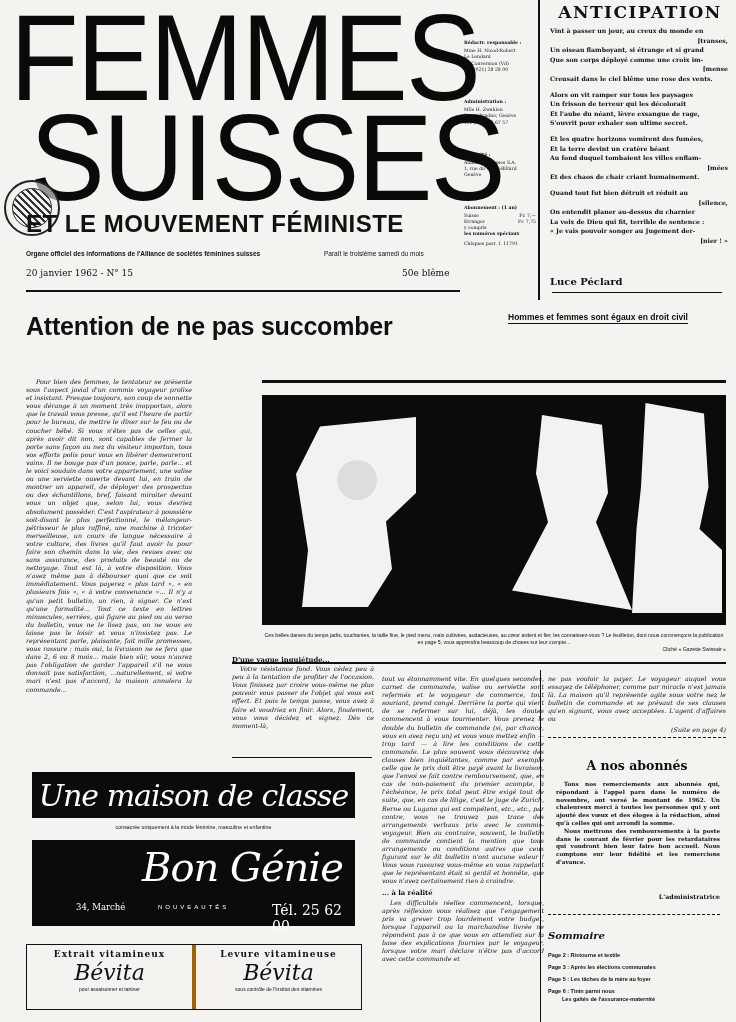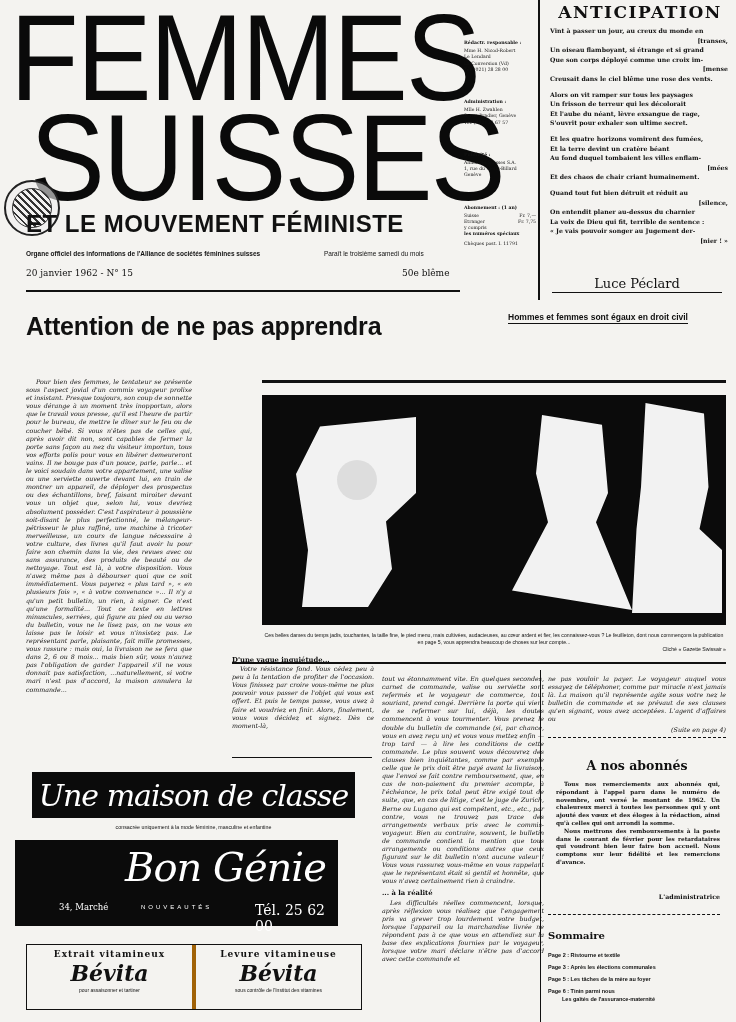--- a/index.html
+++ b/index.html
@@ -59,21 +59,21 @@
   .vrule { left: 538px; top: 0; width: 2px; height: 300px; background: #111; }
 
   
   .poem-title {
     left: 550px; top: 2px; width: 180px; text-align: center;
     font-size: 17px; font-weight: 700; letter-spacing: 1.5px;
   }
   .poem { left: 550px; top: 26px; width: 178px; font-size: 6.2px; line-height: 9.6px; font-weight: 700; }
   .poem .stanza { margin-bottom: 6px; }
   .poem .cont { text-align: right; }
-  .poem-author { left: 550px; top: 276px; width: 174px; text-align: center; font-size: 13px; font-weight: 400; }
+  .poem-author { left: 550px; top: 276px; width: 174px; text-align: left; font-size: 10px; font-weight: 700; }
   .rule-poem { left: 552px; top: 292px; width: 170px; height: 1px; background: #111; }
 
   
   .kicker {
     left: 508px; top: 312px; font-family: "Liberation Sans", sans-serif;
     font-size: 8.5px; font-weight: 700; white-space: nowrap;
     border-bottom: 1px solid #111; padding-bottom: 1px;
   }
   .headline {
     left: 26px; top: 313px; width: 700px;
@@ -107,42 +107,42 @@
   .col4 { left: 548px; top: 675px; width: 178px; }
   .suite { text-align: right; margin-top: 2px; }
   .dashrule { height: 0; border-top: 1px dashed #111; }
 
   
   .abo-title { left: 548px; top: 758px; width: 178px; text-align: center; font-size: 12.5px; font-weight: 700; }
   .abo { left: 556px; top: 781px; width: 164px; font-size: 5.7px; line-height: 7.8px; font-weight: 700; text-align: justify; }
   .abo p { text-indent: 8px; }
   .abo-sign { left: 556px; top: 893px; width: 164px; text-align: right; font-size: 6.3px; font-weight: 700; }
   .rule-abo { left: 548px; top: 914px; width: 172px; border-top: 1px dashed #111; }
-  .sommaire-title { left: 548px; top: 930px; font-size: 10px; font-weight: 700; }
+  .sommaire-title { left: 548px; top: 930px; font-size: 10px; font-weight: 700; font-style: italic; }
   .sommaire { left: 548px; top: 952px; width: 178px; font-family: "Liberation Sans", sans-serif; font-size: 5.5px; font-weight: 700; }
   .sommaire .it { margin-bottom: 6px; white-space: nowrap; }
   .sommaire .sub { padding-left: 14px; margin-top: -4px; }
   .vrule-right { left: 540px; top: 670px; width: 1px; height: 352px; background: #111; }
 
   
   .ad1 { left: 32px; top: 772px; width: 323px; height: 46px; background: #0b0b0b; color: #fff;
     display: flex; align-items: center; justify-content: center;
     font-family: "DejaVu Serif", serif; font-style: italic; font-size: 30px; letter-spacing: -1px; }
   .ad1-sub { left: 32px; top: 824px; width: 323px; text-align: center; font-family: "Liberation Sans", sans-serif; font-size: 5.3px; }
-  .ad2 { left: 15px; top: 840px; width: 323px; height: 86px; background: #0b0b0b; color: #fff; }
+  .ad2 { left: 32px; top: 840px; width: 323px; height: 86px; background: #0b0b0b; color: #fff; }
   .ad2-logo { position: absolute; left: 110px; top: 4px; font-family: "DejaVu Serif", serif; font-style: italic; font-size: 40px; letter-spacing: -1px; }
   .ad2-addr { position: absolute; left: 44px; top: 62px; font-size: 8.5px; }
   .ad2-mid { position: absolute; left: 126px; top: 64px; font-family: "Liberation Sans", sans-serif; font-size: 6px; letter-spacing: 3px; }
   .ad2-tel { position: absolute; left: 240px; top: 62px; font-size: 14px; }
 
   .ad3 { left: 26px; top: 944px; width: 336px; height: 66px; border: 1px solid #111; display: flex; }
   .ad3 .half { flex: 1; text-align: center; position: relative; }
   .ad3 .half + .half { border-left: 4px solid #a16207; }
   .ad3 .h { font-size: 9px; font-weight: 700; letter-spacing: 1px; margin-top: 4px; }
-  .ad3 .brand { font-family: "DejaVu Serif", serif; font-style: italic; font-weight: 700; font-size: 22px; margin-top: 1px; }
+  .ad3 .brand { font-family: "DejaVu Serif", serif; font-style: italic; font-weight: 400; font-size: 22px; margin-top: 1px; }
   .ad3 .s { font-family: "Liberation Sans", sans-serif; font-size: 5px; margin-top: 1px; }
 </style>
 </head>
 <body>
 
 <div class="abs mast-femmes">FEMMES</div>
 <div class="abs mast-suisses">SUISSES</div>
 <div class="abs stamp">
     <div class="stamp-inner"></div>
   </div>
@@ -220,21 +220,21 @@
     <div>La voix de Dieu qui fit, terrible de sentence :</div>
     <div>« Je vais pouvoir songer au Jugement der-</div>
       <div class="cont">[nier ! »</div>
   </div>
 </div>
 <div class="abs poem-author">Luce Péclard</div>
 <div class="abs rule-poem"></div>
 
 <div class="abs kicker">Hommes et femmes sont égaux en droit civil</div>
 <div class="abs headline">
-  <span class="l2">Attention de ne pas apprendra</span>
+  <span class="l2">Attention de ne pas succomber</span>
 </div>
 
 <div class="abs col1">
   <p>Pour bien des femmes, le tentateur se présente sous l'aspect jovial d'un commis voyageur prolixe et insistant. Presque toujours, son coup de sonnette vous dérange à un moment très inopportun, alors que le travail vous presse, qu'il est l'heure de partir pour le bureau, de mettre le dîner sur le feu ou de coucher bébé. Si vous n'êtes pas de celles qui, après avoir dit non, sont capables de fermer la porte sans façon au nez du visiteur importun, tous vos efforts polis pour vous en libérer demeureront vains. Il ne bouge pas d'un pouce, parle, parle... et le voici soudain dans votre appartement, une valise ou une serviette ouverte devant lui, en train de montrer un appareil, de déployer des prospectus ou des échantillons, bref, faisant miroiter devant vous un objet que, selon lui, vous devriez absolument posséder. C'est l'aspirateur à poussière soit-disant le plus perfectionné, le mélangeur-pétrisseur le plus raffiné, une machine à tricoter merveilleuse, un cours de langue nécessaire à votre culture, des livres qu'il faut avoir lu pour faire son chemin dans la vie, des revues avec ou sans assurance, des produits de beauté ou de nettoyage. Tout est là, à votre disposition. Vous n'avez même pas à débourser quoi que ce soit immédiatement. Vous payerez « plus tard », « en plusieurs fois », « à votre convenance »... Il n'y a qu'un petit bulletin, un rien, à signer. Ce n'est qu'une formalité... Tout ce texte en lettres minuscules, serrées, qui figure au pied ou au verso du bulletin, vous ne le lisez pas, on ne vous en laisse pas le loisir et vous n'insistez pas. Le représentant parle, plaisante, fait mille promesses, vous rassure : mais oui, la livraison ne se fera que dans 2, 6 ou 8 mois... mais bien sûr, vous n'aurez pas l'obligation de garder l'appareil s'il ne vous donnait pas satisfaction, ...naturellement, si votre mari n'est pas d'accord, la maison annulera la commande...</p>
 </div>
 
 <div class="abs illus-top"></div>
 <div class="abs illus">
   <div class="fig" style="left:34px;top:22px;width:120px;height:190px;clip-path:polygon(20% 5%,100% 0,100% 40%,75% 55%,80% 80%,60% 100%,5% 100%,10% 70%,0 30%);"></div>
   <div class="fig" style="left:75px;top:65px;width:40px;height:40px;border-radius:50%;background:#ddd;"></div>

